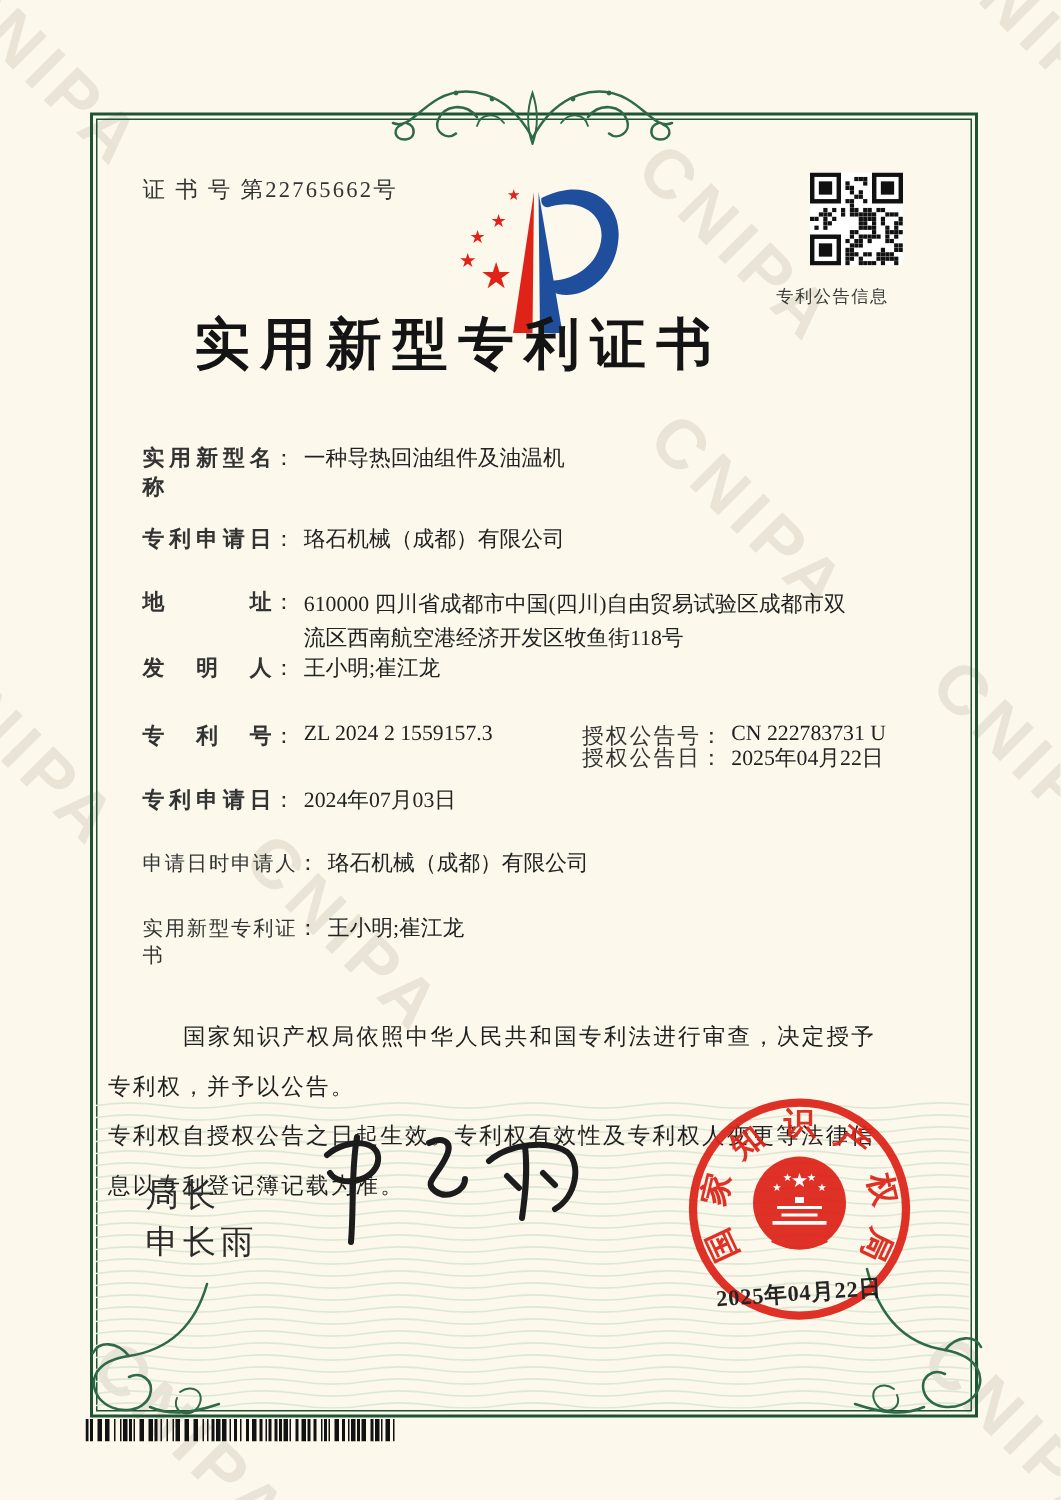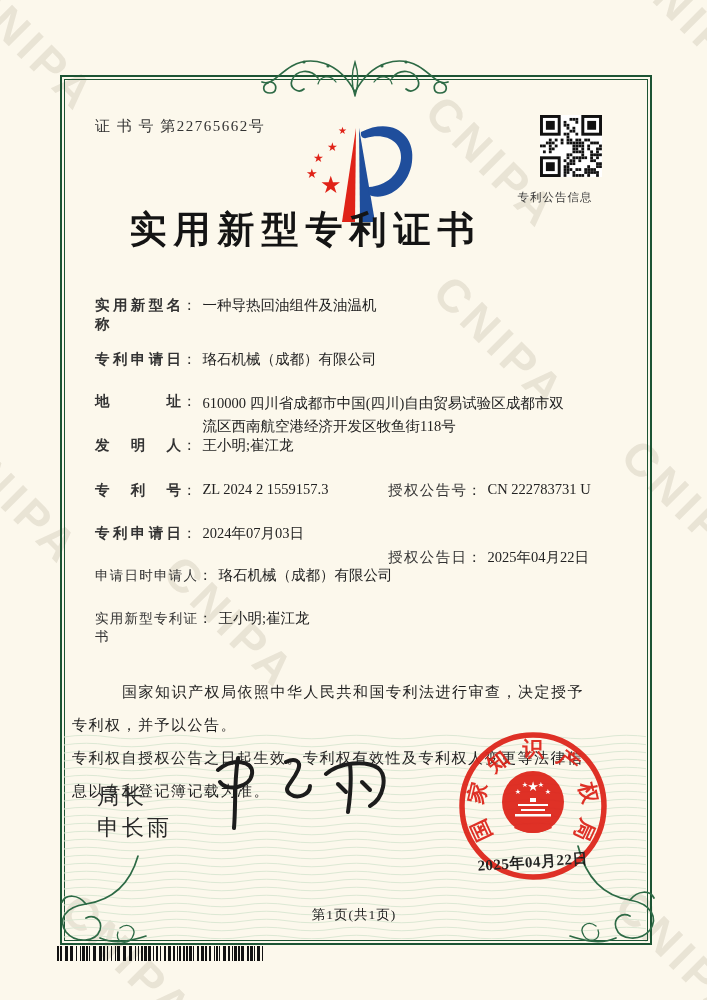--- a/index.html
+++ b/index.html
@@ -326,21 +326,21 @@
     <span class="lbl w5">授权公告号</span>
       <span class="colon">：</span>
     <span class="val">CN 222783731 U</span>
   </div>
 
   <div class="row" style="top:524px">
     <span class="lbl w6">专利申请日</span>
       <span class="colon">：</span>
     <span class="val">2024年07月03日</span>
   </div>
-  <div class="row row2" style="top:548px">
+  <div class="row row2" style="top:496px">
     <span class="lbl w5">授权公告日</span>
       <span class="colon">：</span>
     <span class="val">2025年04月22日</span>
   </div>
 
   <div class="row" style="top:566px">
     <span class="lbl w7">申请日时申请人</span>
       <span class="colon">：</span>
     <span class="val">珞石机械（成都）有限公司</span>
   </div>
@@ -389,21 +389,20 @@
       <text class="wh" x="89" y="61" text-anchor="middle" font-size="7">★</text>
       <text class="wh" x="96" y="68" text-anchor="middle" font-size="7">★</text>
       <rect class="wh" x="66" y="78" width="30" height="2"></rect>
       <rect class="wh" x="69" y="83" width="24" height="2"></rect>
       <rect class="wh" x="63" y="88" width="36" height="2.5"></rect>
       <rect class="wh" x="78" y="72" width="6" height="4"></rect>
     </g>
     <text class="sealdate" x="81" y="141" text-anchor="middle" transform="rotate(-4,81,141)">2025年04月22日</text>
   </svg>
 
-  <div class="footer">第1页(共1页)</div>
   <svg class="barcode" id="barcode" viewBox="0 0 211 15" preserveAspectRatio="none">
       <rect x="0" y="0" width="2" height="15" fill="#111"></rect>
       <rect x="3" y="0" width="2" height="15" fill="#111"></rect>
       <rect x="8" y="0" width="3" height="15" fill="#111"></rect>
       <rect x="13" y="0" width="3" height="15" fill="#111"></rect>
       <rect x="19" y="0" width="1" height="15" fill="#111"></rect>
       <rect x="23" y="0" width="1" height="15" fill="#111"></rect>
       <rect x="25" y="0" width="3" height="15" fill="#111"></rect>
       <rect x="29" y="0" width="2" height="15" fill="#111"></rect>
       <rect x="32" y="0" width="1" height="15" fill="#111"></rect>

